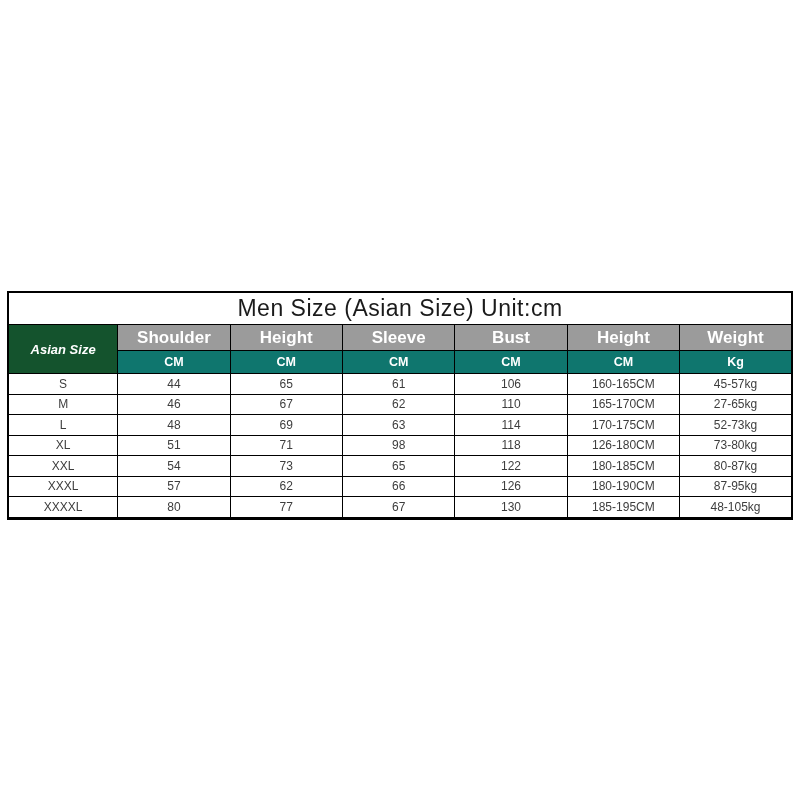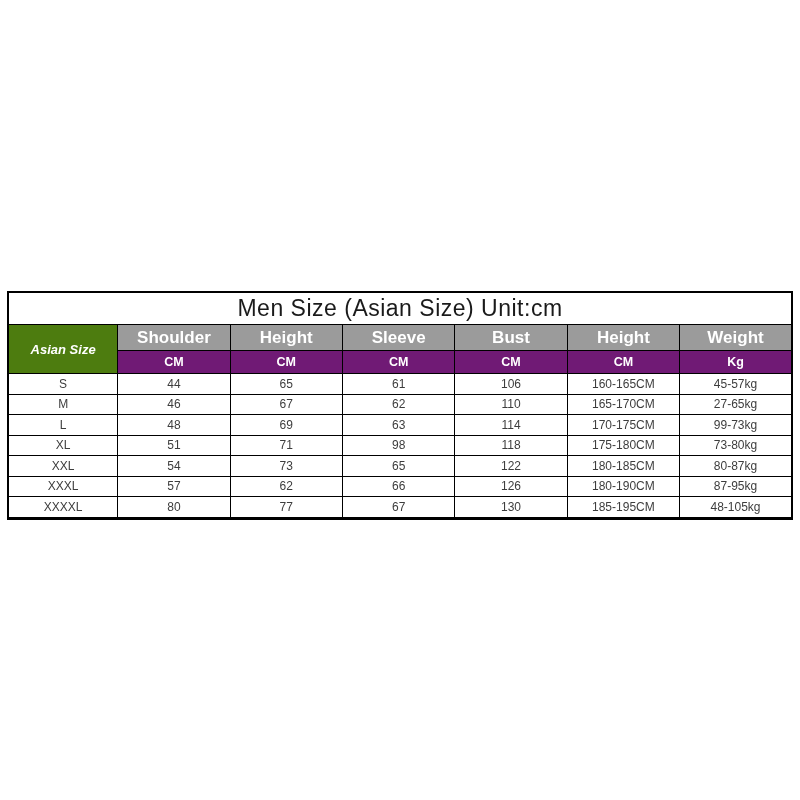--- a/index.html
+++ b/index.html
@@ -48,28 +48,28 @@
     letter-spacing: 0.5px;
   }
   .head-row th {
     background: #9b9b9b;
     color: #ffffff;
     font-size: 17px;
     font-weight: 700;
     height: 25px;
   }
   .unit-row th {
-    background: #701a75;
+    background: #0f766e;
     color: #ffffff;
     font-size: 12.5px;
     font-weight: 700;
     height: 22px;
   }
   th.corner-cell {
-    background: #4d7c0f;
+    background: #14532d;
     color: #ffffff;
     font-style: italic;
     font-weight: 700;
     font-size: 13px;
   }
   tbody td {
     background: #ffffff;
     color: #3d3d3d;
     font-size: 12px;
     font-weight: 400;
@@ -134,29 +134,29 @@
             <td>165-170CM</td>
             <td>27-65kg</td>
           </tr>
           <tr>
             <td>L</td>
             <td>48</td>
             <td>69</td>
             <td>63</td>
             <td>114</td>
             <td>170-175CM</td>
-            <td>99-73kg</td>
+            <td>52-73kg</td>
           </tr>
           <tr>
             <td>XL</td>
             <td>51</td>
             <td>71</td>
             <td>98</td>
             <td>118</td>
-            <td>175-180CM</td>
+            <td>126-180CM</td>
             <td>73-80kg</td>
           </tr>
           <tr>
             <td>XXL</td>
             <td>54</td>
             <td>73</td>
             <td>65</td>
             <td>122</td>
             <td>180-185CM</td>
             <td>80-87kg</td>

